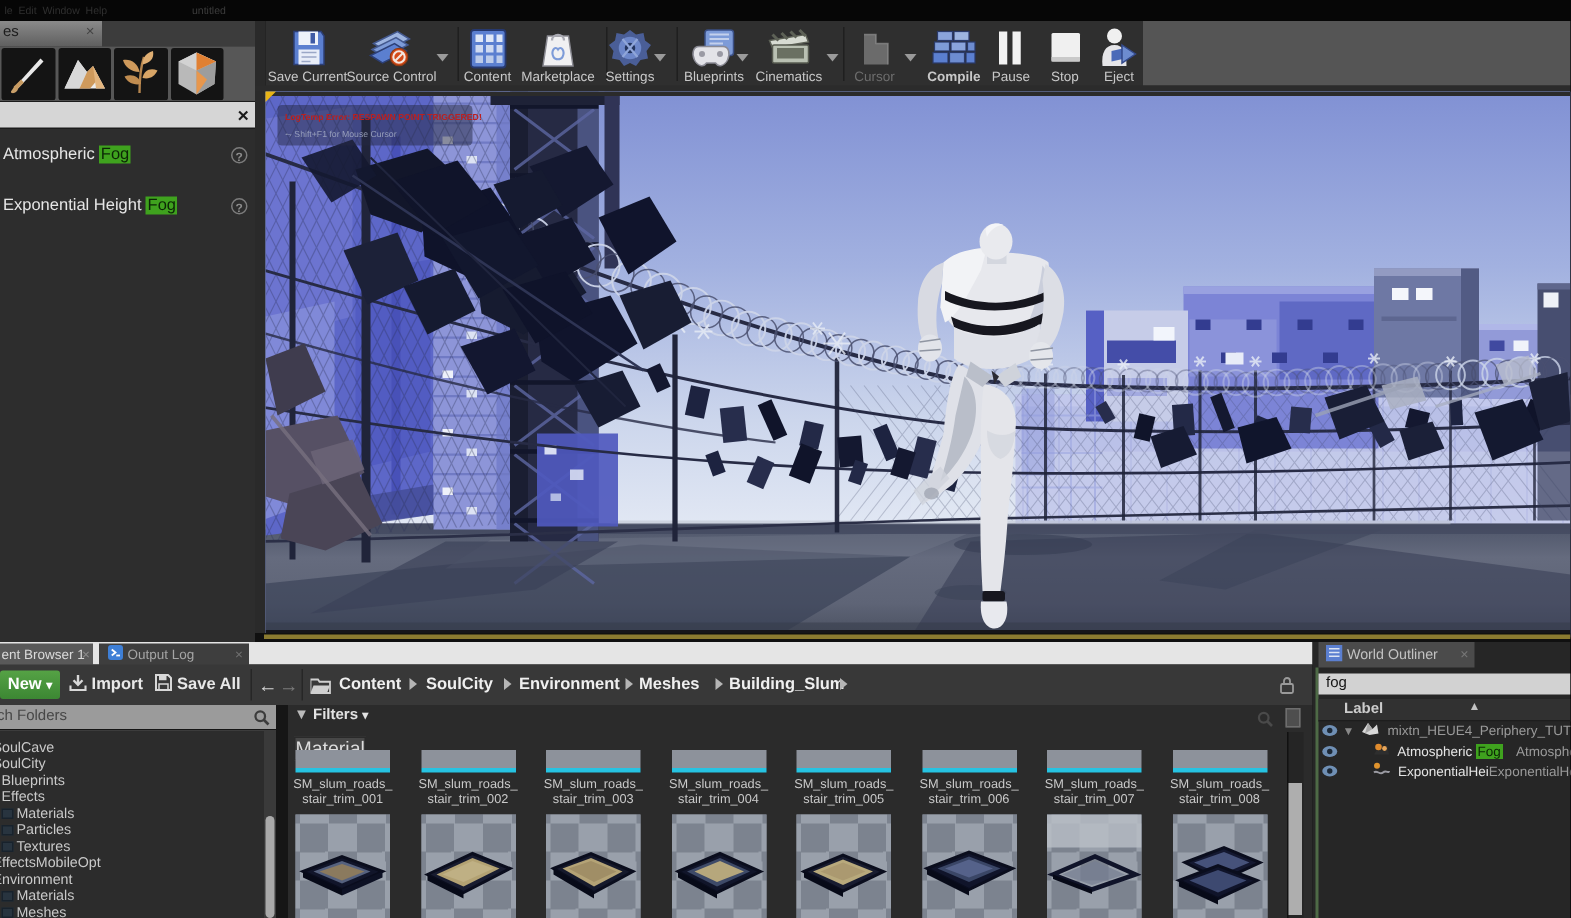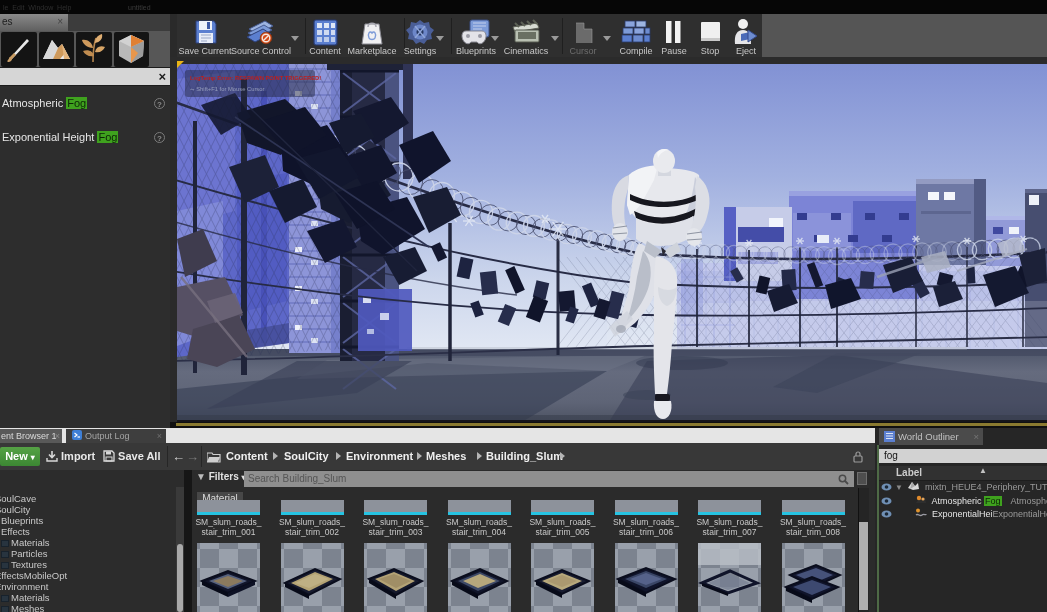--- a/index.html
+++ b/index.html
@@ -51,21 +51,21 @@
   .trow{position:absolute;color:#c9c9c9;font-size:9.5px;white-space:nowrap;}
   .ficon{display:inline-block;width:6px;height:5px;background:#28343f;border:1px solid #18222c;vertical-align:-1px;margin-right:2px;}
   #ftrack{position:absolute;left:176px;top:17px;width:8px;height:125px;background:#3a3a3a;}
   #fthumb{position:absolute;left:177px;top:74px;width:6px;height:68px;background:#a9a9a9;border-radius:3px;}
   #divider{left:184px;top:470px;width:8px;height:142px;background:#161616;}
   
   #assets{left:192px;top:470px;width:683px;height:142px;background:#2b2b2b;overflow:hidden;}
   #filtersrow{position:absolute;left:0;top:0;width:683px;height:18px;}
   #filtbtn{position:absolute;left:4px;top:1px;color:#e2e2e2;font-size:10px;font-weight:bold;}
   #asearch{position:absolute;left:52px;top:1px;width:610px;height:16px;background:#8f8f8f;color:#555;font-size:10px;line-height:16px;padding-left:4px;box-sizing:border-box;}
-  #matchip{position:absolute;left:4px;top:21px;width:46px;height:14px;background:#474747;border:1px solid #2a2a2a;color:#dcdcdc;font-size:10px;line-height:13px;text-align:center;}
+  #matchip{position:absolute;left:4px;top:21px;width:46px;height:14px;background:#474747;border:1px solid #2a2a2a;color:#dcdcdc;font-size:13px;line-height:13px;text-align:center;}
   .atile{position:absolute;width:63px;}
   .athumbtop{position:absolute;left:0;top:0;width:63px;height:12px;background:#8d929b;}
   .cyan{position:absolute;left:0;top:12px;width:63px;height:3px;background:#26c3e2;}
   .aname{position:absolute;left:-10px;top:17px;width:83px;text-align:center;color:#c9c9c9;font-size:8.5px;line-height:10px;}
   .athumb{position:absolute;left:0;top:43px;width:63px;height:69px;background-color:#858b95;
      background-image:repeating-conic-gradient(#99a0ab 0% 25%, #7c838f 0% 50%);
      background-size:38px 38px;background-position:3px 6px;}
   #atrack{position:absolute;left:666px;top:18px;width:10px;height:124px;background:#252525;border-left:1px solid #111;}
   #athumbbar{position:absolute;left:667px;top:52px;width:9px;height:88px;background:#aeaeae;}
   
@@ -214,21 +214,21 @@
   <div class="tcaret" style="left:374px;"></div>
   <div class="tsep" style="left:385px;"></div>
   <div class="tbtn" style="left:374px;color:#6d6d6d;">
     <svg width="30" height="30" viewBox="0 0 30 30">
       <path d="M8 6 L16 6 L16 12 L24 12 L24 26 L8 26 Z" fill="#808080" opacity="0.75"></path>
       <path d="M8 6 L16 6 L16 12 L24 12 L24 26" fill="none" stroke="#9a9a9a" opacity="0.6"></path>
     </svg>
       <div class="lbl">Cursor</div>
   </div>
   <div class="tcaret" style="left:426px;"></div>
-  <div class="tbtn" style="left:427px;">
+  <div class="tbtn" style="left:427px;font-weight:bold;">
     <svg width="32" height="30" viewBox="0 0 32 30">
       <g stroke="#2a3a6a" stroke-width="0.8">
       <rect x="5" y="4" width="10" height="6" fill="#8aa4dc"></rect>
           <rect x="16" y="4" width="10" height="6" fill="#9db4e0"></rect>
       <rect x="3" y="11" width="10" height="6" fill="#7d9bd8"></rect>
           <rect x="14" y="11" width="10" height="6" fill="#8aa4dc"></rect>
           <rect x="25" y="11" width="5" height="6" fill="#6d8cd0"></rect>
       <rect x="2" y="18" width="10" height="7" fill="#5b7fd0"></rect>
           <rect x="13" y="18" width="10" height="7" fill="#6d8cd0"></rect>
           <rect x="24" y="18" width="6" height="7" fill="#5b7fd0"></rect>
@@ -981,39 +981,44 @@
   <div class="crumb" style="left:426px;">Meshes</div>
   <div class="crumbsep" style="left:477px;"></div>
   <div class="crumb" style="left:486px;">Building_Slum</div>
   <div class="crumbsep" style="left:560px;"></div>
   <svg width="12" height="12" viewBox="0 0 12 12" style="position:absolute;left:852px;top:8px;">
     <rect x="2" y="5" width="8" height="6" rx="1" fill="none" stroke="#9a9a9a" stroke-width="1.2"></rect>
     <path d="M4 5 L4 3 A2 2 0 0 1 8 3 L8 5" fill="none" stroke="#9a9a9a" stroke-width="1.2"></path>
   </svg>
 </div>
 <div id="folders" class="abs">
+  <div id="fsearch"><span style="margin-left:-2px;">ch Folders</span>
+    <svg width="11" height="11" viewBox="0 0 11 11" style="position:absolute;right:4px;top:3px;">
+      <circle cx="4.5" cy="4.5" r="3.2" fill="none" stroke="#3c3c3c" stroke-width="1.5"></circle>
+      <path d="M7 7 L10 10" stroke="#3c3c3c" stroke-width="1.8"></path>
+    </svg>
+  </div>
   <div class="trow" style="left:-5px;top:23px;">SoulCave</div>
   <div class="trow" style="left:-5px;top:34px;">SoulCity</div>
   <div class="trow" style="left:1px;top:45px;">Blueprints</div>
   <div class="trow" style="left:1px;top:56px;">Effects</div>
   <div class="trow" style="left:1px;top:67px;"><span class="ficon"></span>Materials</div>
   <div class="trow" style="left:1px;top:78px;"><span class="ficon"></span>Particles</div>
   <div class="trow" style="left:1px;top:89px;"><span class="ficon"></span>Textures</div>
   <div class="trow" style="left:-5px;top:100px;">EffectsMobileOpt</div>
   <div class="trow" style="left:-5px;top:111px;">Environment</div>
   <div class="trow" style="left:1px;top:122px;"><span class="ficon"></span>Materials</div>
   <div class="trow" style="left:1px;top:133px;"><span class="ficon"></span>Meshes</div>
   <div id="ftrack"></div>
     <div id="fthumb"></div>
 </div>
 <div id="divider" class="abs"></div>
 <div id="assets" class="abs">
   <div id="filtersrow">
     <div id="filtbtn"><span style="color:#bbb;">▼</span> Filters <span style="font-size:8px;">▾</span></div>
-    <div id="asearch">Search Building_Slum</div>
     <svg width="11" height="11" viewBox="0 0 11 11" style="position:absolute;left:646px;top:4px;">
       <circle cx="4.5" cy="4.5" r="3.2" fill="none" stroke="#4a4a4a" stroke-width="1.5"></circle>
       <path d="M7 7 L10 10" stroke="#4a4a4a" stroke-width="1.8"></path>
     </svg>
   </div>
   <div style="position:absolute;left:665px;top:2px;width:10px;height:13px;background:#4e4e4e;border:1px solid #6e6e6e;box-sizing:border-box;"></div>
   <div id="matchip">Material</div>
   <div class="atile" style="left:5px;top:30px;">
     <div class="athumbtop"></div>
       <div class="cyan"></div>

